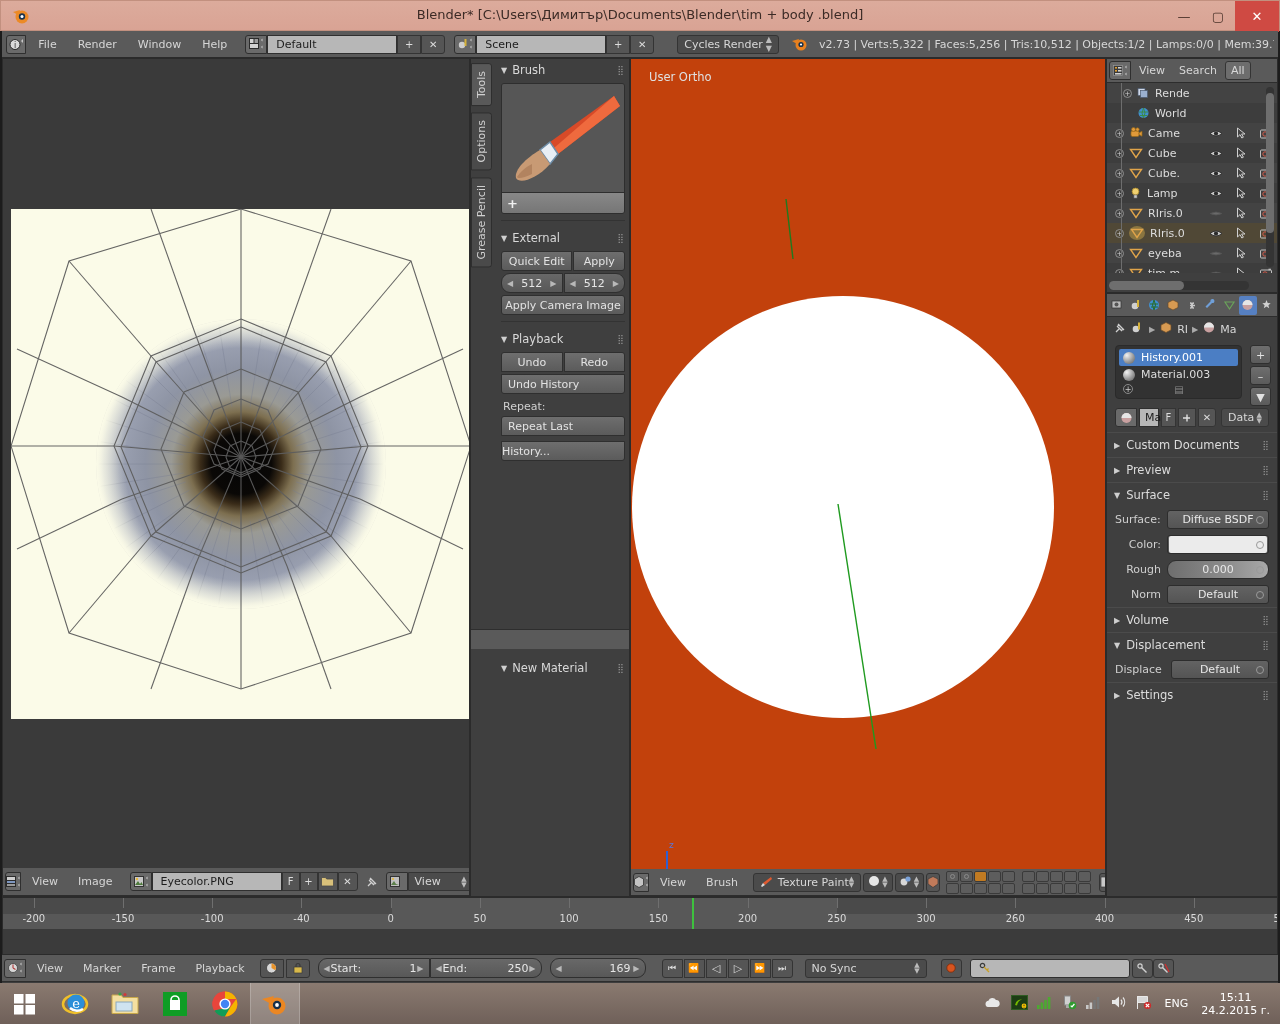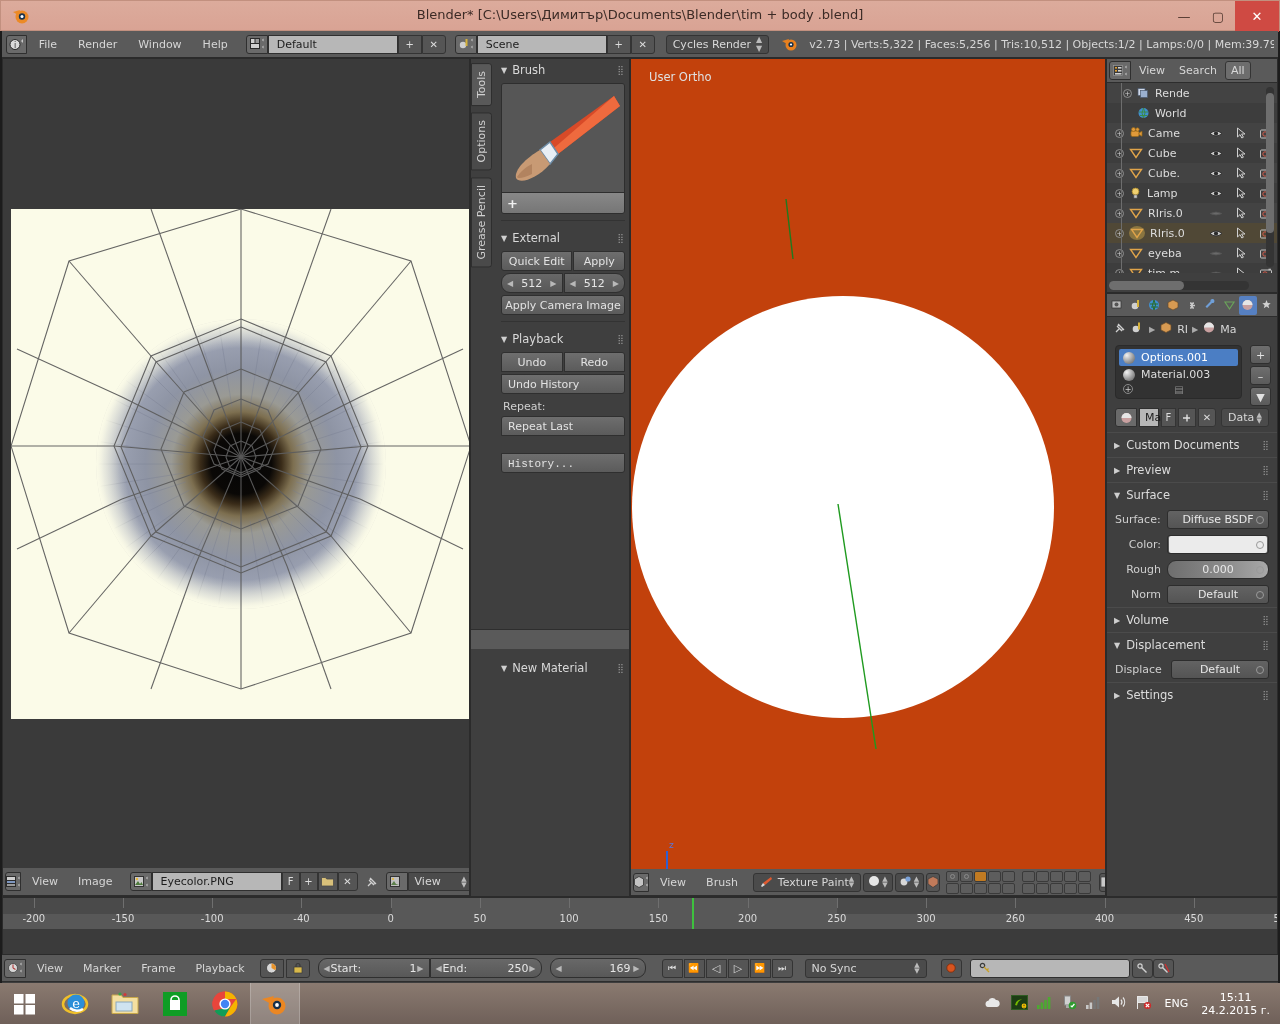--- a/index.html
+++ b/index.html
@@ -222,21 +222,21 @@
             <circle cx="4" cy="7" r="3.2" fill="#cfcfcf"></circle>
             <rect x="6.5" y="1" width="2" height="7" fill="#d6b23a"></rect>
             <path d="M12 2 L13.5 0.5 L13.5 3.5 Z M12 9 L13.5 10.5 L13.5 7.5 Z" fill="#ccc"></path>
           </svg>
         </div>
         <div class="dblock" style="border-radius:0;">Scene</div>
         <div class="iconbtn" style="border-radius:0;">+</div>
         <div class="iconbtn" style="border-radius:0 3px 3px 0;">✕</div>
       </div>
 
-      <div class="ddbox" style="margin-left:8px;width:110px;justify-content:center;">
+      <div class="ddbox" style="margin-left:20px;width:110px;justify-content:center;">
         <span>Cycles Render</span>
         <span style="margin-left:auto;color:#bbb;font-size:8px;">▲<br>▼</span>
       </div>
 
       <div style="margin-left:8px;width:20px;height:18px;">
         <svg width="20" height="18" viewBox="0 0 20 18">
           <circle cx="11" cy="10" r="5.5" fill="#e8801f"></circle>
           <circle cx="11" cy="9.5" r="2.6" fill="#16304b"></circle>
           <circle cx="11" cy="9.5" r="1.1" fill="#fff"></circle>
           <path d="M2 6 L9 4 L7 9 Z" fill="#e8801f"></path>
@@ -492,21 +492,21 @@
           <span>Playback</span>
           <span class="grip">⣿</span>
         </div>
         <div style="display:flex;gap:1px;margin:2px 6px;">
           <div class="btn" style="flex:1;border-radius:3px 0 0 0;">Undo</div>
           <div class="btn" style="flex:1;border-radius:0 3px 0 0;">Redo</div>
         </div>
         <div class="btn" style="margin:1px 6px 2px;border-radius:0 0 3px 3px;text-align:left;padding-left:6px;">Undo History</div>
         <div class="lbl" style="padding:4px 8px 2px;">Repeat:</div>
         <div class="btn" style="margin:1px 6px;border-radius:3px 3px 0 0;text-align:left;padding-left:6px;">Repeat Last</div>
-        <div class="btn" style="margin:17px 6px;border-radius:0 0 3px 3px;text-align:left;padding-left:6px;font-family:Liberation Mono, monospace;">History...</div>
+        <div class="btn" style="margin:5px 6px;border-radius:0 0 3px 3px;text-align:left;">History...</div>
       </div>
 
       <div style="position:absolute;left:0;top:570px;width:160px;border-top:1px solid #2e2e2e;background:#5a5a5a;height:20px;"></div>
       <div class="panelhdr" style="position:absolute;left:24px;top:598px;width:136px;">
         <span class="tri">▼</span>
         <span>New Material</span>
         <span class="grip">⣿</span>
       </div>
     </div>
 
@@ -992,21 +992,21 @@
               <path d="M2 6.5 a5 5 0 0 1 10 0 Z" fill="#e6e6e6"></path>
             </svg>
         </span>
         <span>Ma</span>
       </div>
 
       <div style="display:flex;align-items:flex-start;">
         <div class="mlist" id="mslots" style="flex:1;">
             <div class="mrow sel">
               <span class="sphere"></span>
-              <span>Options.001</span>
+              <span>History.001</span>
             </div>
             <div class="mrow">
               <span class="sphere"></span>
               <span>Material.003</span>
             </div>
             <div style="display: flex; align-items: center; justify-content: center; position: relative; height: 12px;">
               <span style="position:absolute;left:4px;width:10px;height:10px;border:1px solid #8a8a8a;border-radius:50%;color:#cfcfcf;font-size:8px;line-height:9px;text-align:center;">+</span>
               <span style="color:#8a8a8a;font-size:10px;letter-spacing:-1px;">▤</span>
             </div>
           </div>

